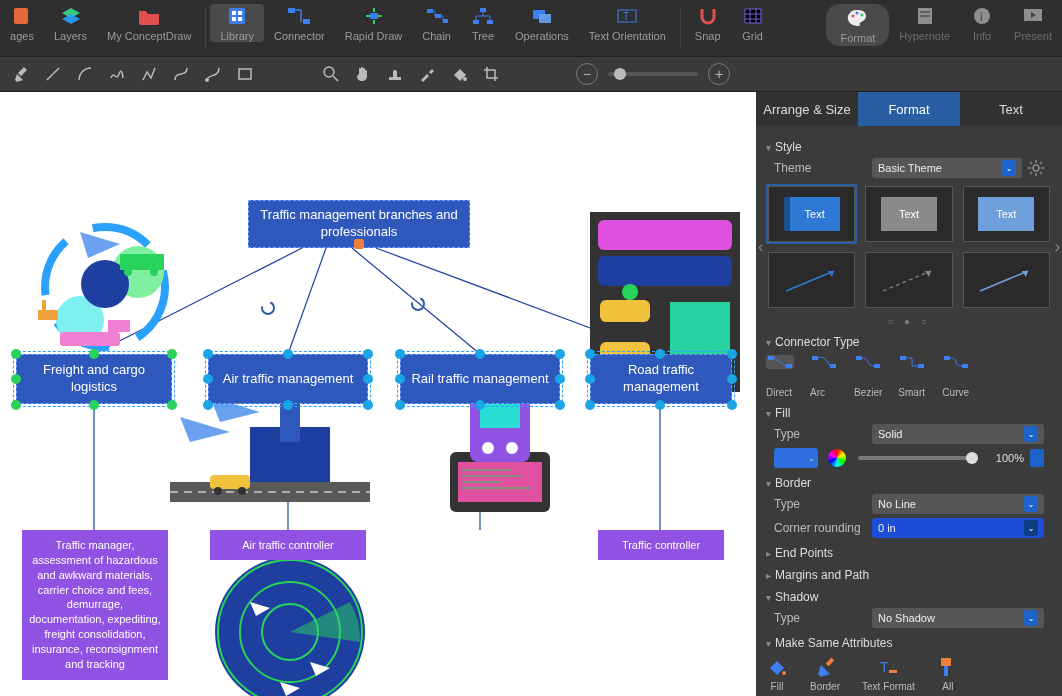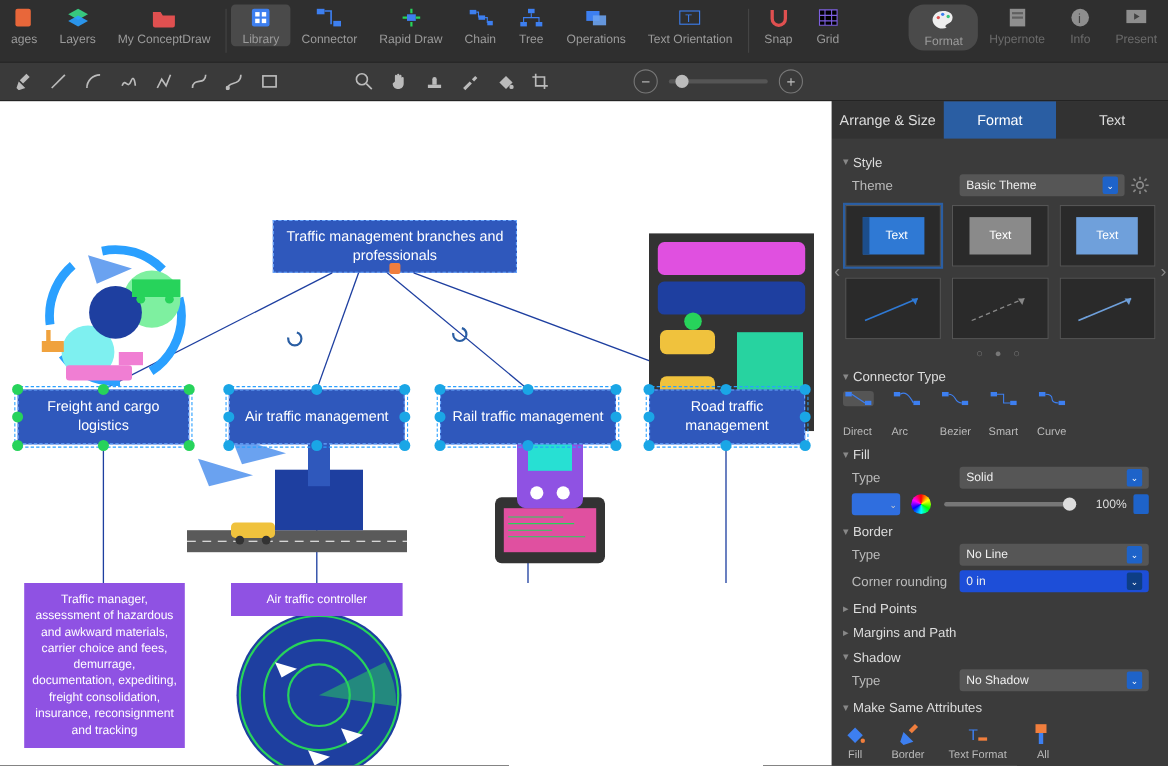--- a/index.html
+++ b/index.html
@@ -473,20 +473,23 @@
     <div class="chandle" style="left:727px;top:308px"></div>
     <div class="chandle" style="left:585px;top:282px"></div>
     <div class="chandle" style="left:727px;top:282px"></div>
 
     <div class="node-purple" style="left:22px;top:438px;width:146px">
       <span>Traffic manager, assessment of hazardous and awkward materials, carrier choice and fees, demurrage, documentation, expediting, freight consolidation, insurance, reconsignment and tracking</span>
     </div>
     <div class="node-purple" style="left:210px;top:438px;width:156px;height:30px;display:flex;align-items:center;justify-content:center">
       <span>Air traffic controller</span>
     </div>
+    <div class="node-purple" style="left:598px;top:438px;width:126px;height:30px;display:flex;align-items:center;justify-content:center">
+      <span>Traffic controller</span>
+    </div>
 
     <svg class="illus" style="left:260px;top:208px;width:16px;height:16px">
         <circle cx="8" cy="8" r="6" stroke="#2a5ea3" stroke-width="2" fill="none" stroke-dasharray="20 10"></circle>
       </svg>
     <svg class="illus" style="left:410px;top:204px;width:16px;height:16px">
         <circle cx="8" cy="8" r="6" stroke="#2a5ea3" stroke-width="2" fill="none" stroke-dasharray="20 10"></circle>
       </svg>
 
   </div>
 

